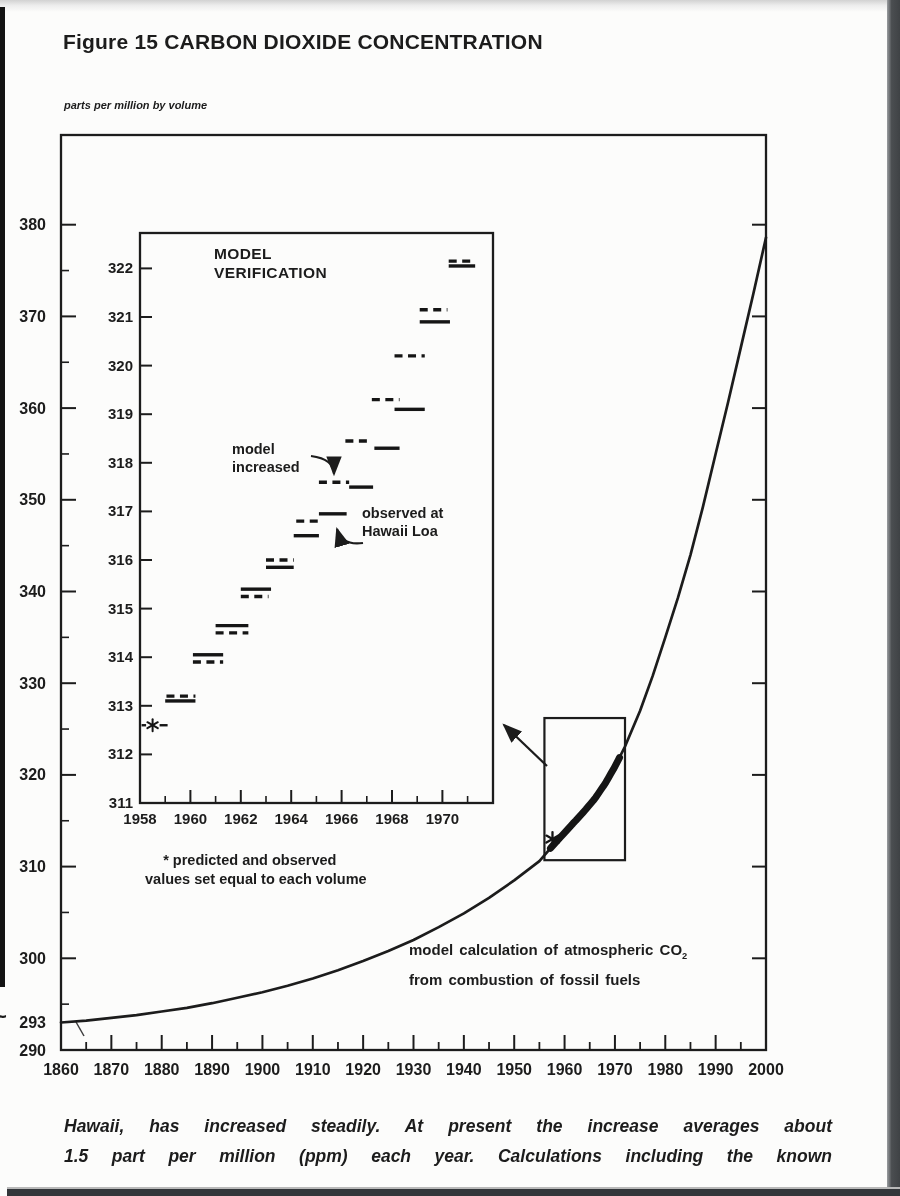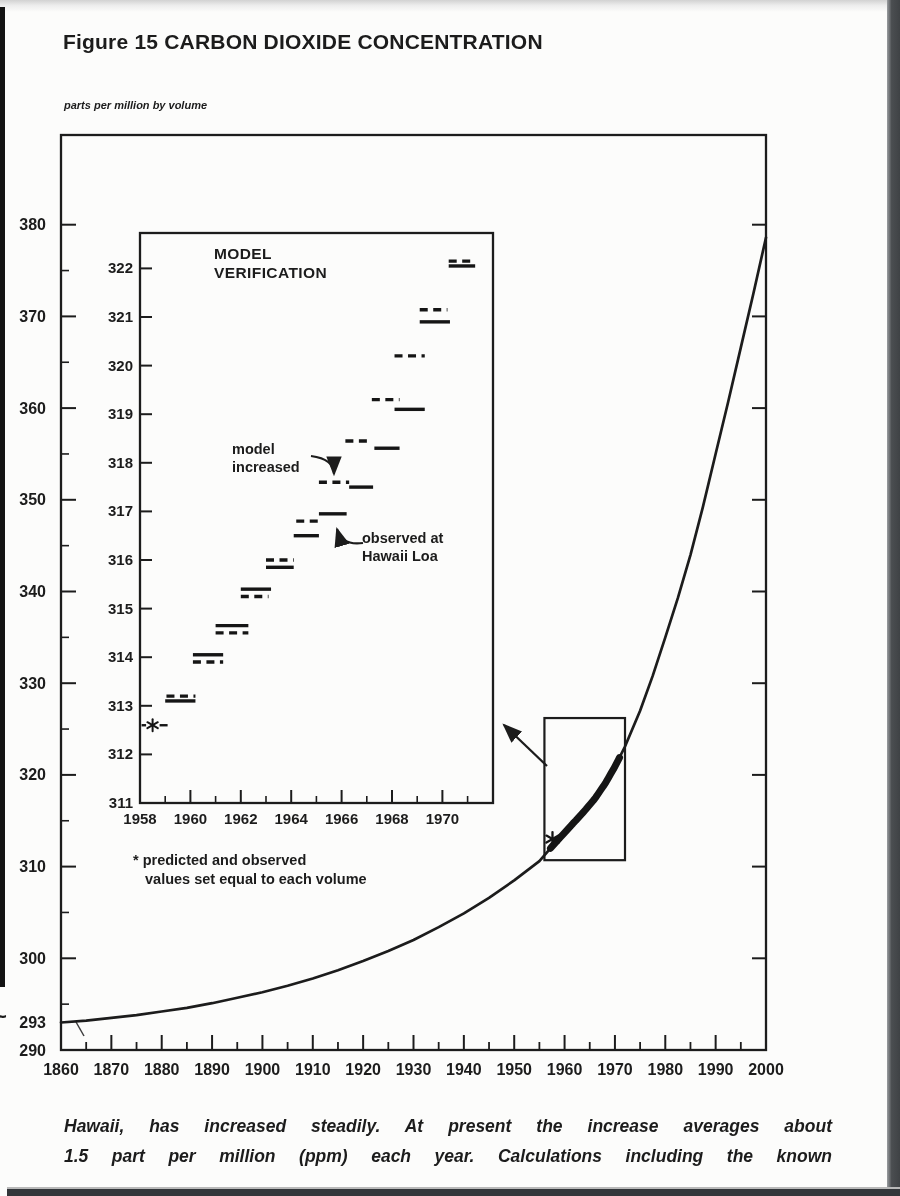--- a/index.html
+++ b/index.html
@@ -11,22 +11,22 @@
   .scan-right{position:absolute;left:887px;top:0;width:13px;height:1196px;
         background:linear-gradient(90deg,#9a9da0 0%,#4b4e51 35%,#3f4245 100%);}
   .scan-bottom{position:absolute;left:7px;top:1187px;width:893px;height:9px;background:#33363a;
         border-top:2px solid #b9b9b9;}
   .fig-title{position:absolute;left:63px;top:30px;font-size:21px;font-weight:bold;
         line-height:24px;letter-spacing:.2px;text-align:center;}
   .units{position:absolute;left:64px;top:99px;font-size:11px;font-weight:bold;font-style:italic;}
   .inset-title{position:absolute;left:214px;top:244px;font-size:15.5px;font-weight:bold;
         line-height:19px;letter-spacing:.4px;}
   .model-pred{position:absolute;left:232px;top:440px;font-size:14.5px;font-weight:bold;line-height:18px;}
-  .observed{position:absolute;left:362px;top:529px;font-size:14.5px;font-weight:bold;line-height:18px;}
-  .footnote{position:absolute;left:133px;top:851px;font-size:14.5px;font-weight:bold;line-height:19px;}
+  .observed{position:absolute;left:362px;top:504px;font-size:14.5px;font-weight:bold;line-height:18px;}
+  .footnote{position:absolute;left:133px;top:851px;font-size:14.5px;font-weight:bold;line-height:19px;text-align:center;}
   .footnote .l2{margin-left:12px;}
   .curve-label{position:absolute;left:409px;top:938px;font-size:15px;font-weight:bold;
         line-height:23px;word-spacing:2px;}
   .curve-label sub,.cap sub{font-size:.62em;}
   .tilde{position:absolute;left:-6px;top:1004px;font-size:22px;font-weight:bold;}
   .caption{position:absolute;left:64px;top:1112px;width:768px;font-size:17.5px;font-weight:bold;
         font-style:italic;line-height:29.5px;word-spacing:4px;}
   .cap{text-align:justify;text-align-last:justify;}
   svg.chart{position:absolute;left:0;top:0;}
   .tlm{font:bold 16px "Liberation Sans",sans-serif;fill:#1c1c1c;}
@@ -235,20 +235,24 @@
   <div class="observed">
     <div>observed at</div>
     <div>Hawaii Loa</div>
   </div>
 
   <div class="footnote">
     <div>* predicted and observed</div>
     <div class="l2">values set equal to each volume</div>
   </div>
 
+  <div class="curve-label">
+    <div><span>model calculation of atmospheric CO</span><sub>2</sub></div>
+    <div>from combustion of fossil fuels</div>
+  </div>
 
   <div class="tilde">~</div>
 
   <div class="caption">
     <div class="cap">Hawaii, has increased steadily. At present the increase averages about</div>
     <div class="cap">1.5 part per million (ppm) each year. Calculations including the known</div>
   </div>
 </div>
 
 </body></html>

